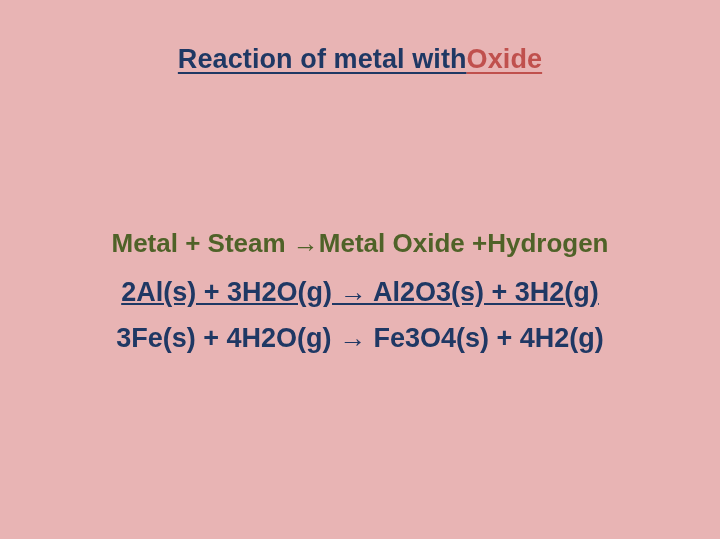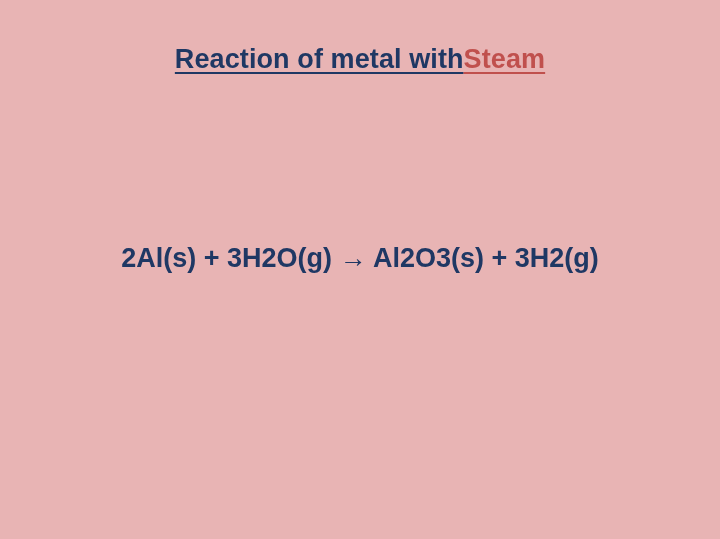--- a/index.html
+++ b/index.html
@@ -62,28 +62,31 @@
   .eq-chem {
     color: #1f3864;
     font-size: 27px;
     font-weight: bold;
     line-height: 46px;
     white-space: nowrap;
     margin: 0;
   }
   .eq-chem.first {
     padding-top: 9px;
+    text-decoration: underline;
   }
 </style>
 </head>
 <body>
 
 <div class="slide">
 
   <div class="title-block">
-    <span class="title-line title-main">Reaction of metal with </span><span class="title-line title-accent">Steam</span>
+    <span class="title-line title-main">Reaction of metal with </span><span class="title-line title-accent">Oxide</span>
   </div>
 
   <div class="body-block">
+    <p class="eq-word">Metal + Steam →Metal Oxide +Hydrogen</p>
     <p class="eq-chem first">2Al(s) + 3H2O(g) → Al2O3(s) + 3H2(g)</p>
+    <p class="eq-chem">3Fe(s) + 4H2O(g) →  Fe3O4(s) + 4H2(g)</p>
   </div>
 
 </div>
 
 </body></html>

